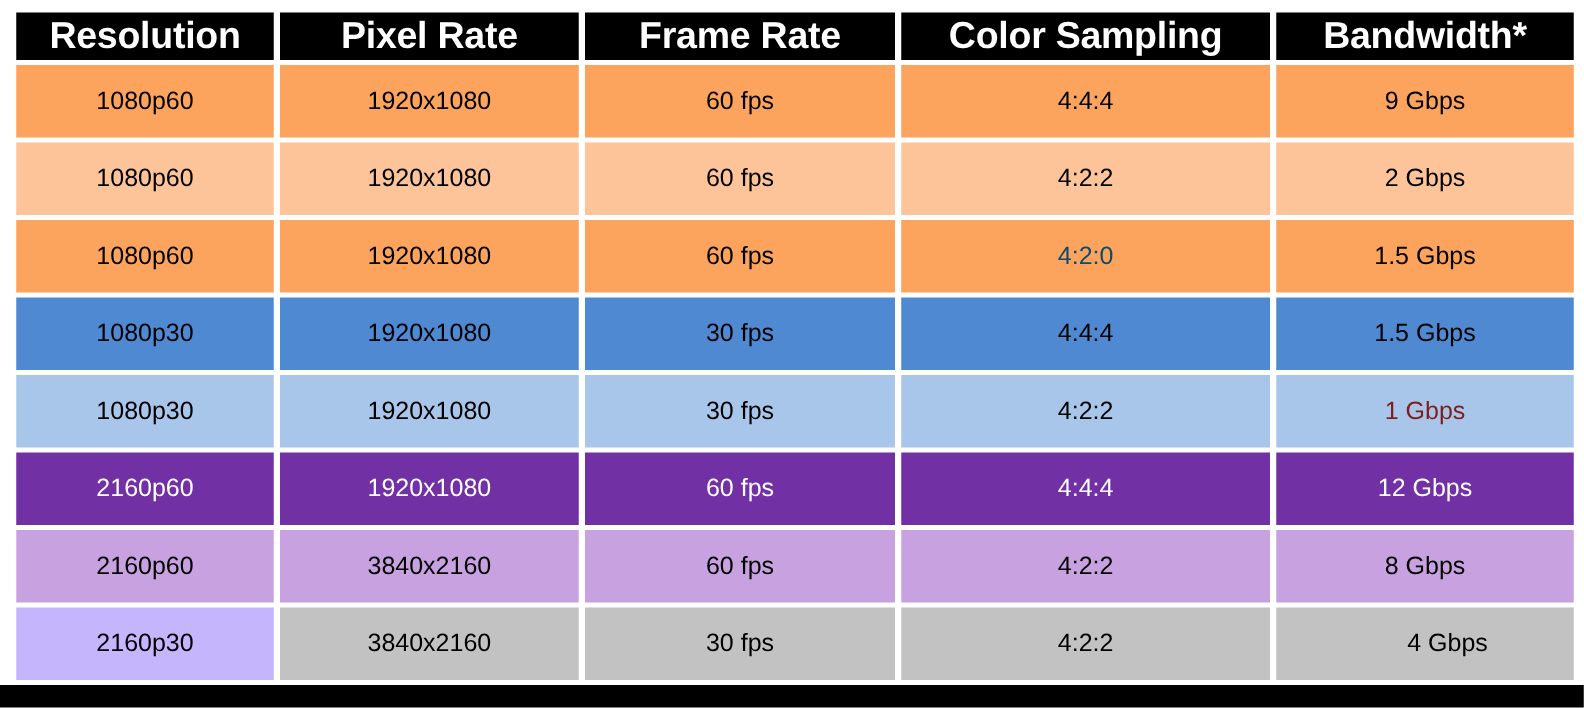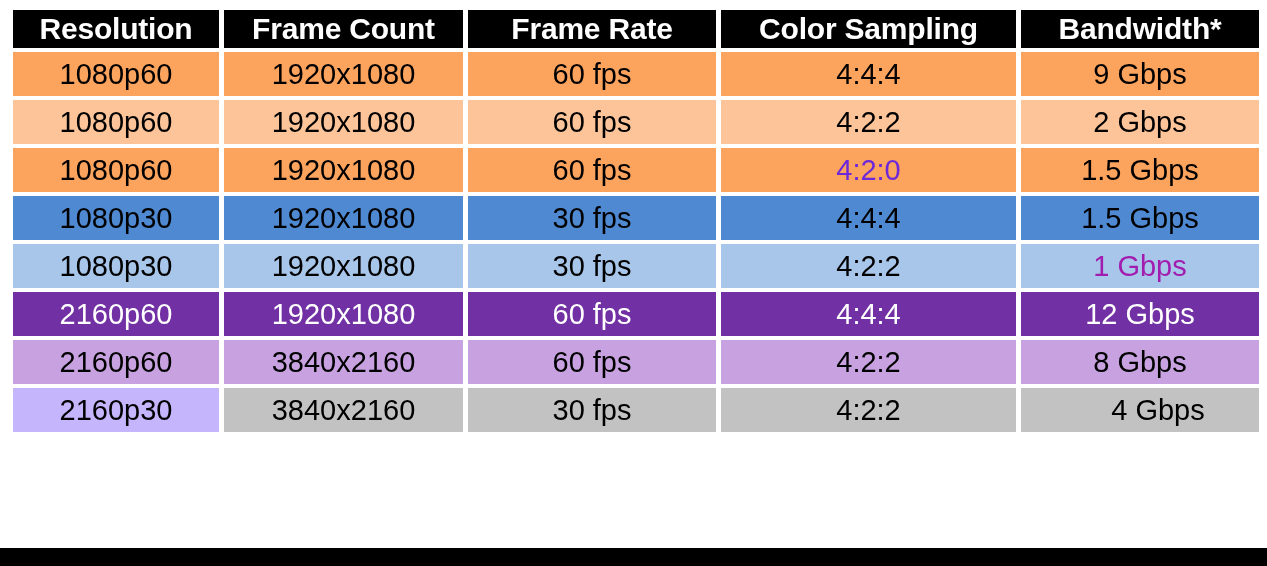--- a/index.html
+++ b/index.html
@@ -65,22 +65,22 @@
     background: #000000;
     color: #ffffff;
     font-weight: bold;
     font-size: 30px;
     height: 38px;
     letter-spacing: -0.2px;
   }
 
   
   tbody tr td {
-    height: 44px;
-    font-size: 29px;
+    height: 58px;
+    font-size: 20px;
     color: #000000;
     font-weight: normal;
   }
 
   
   col.c0 { width: 206px; }
   col.c1 { width: 239px; }
   col.c2 { width: 248px; }
   col.c3 { width: 295px; }
   col.c4 { width: 238px; }
@@ -104,21 +104,21 @@
       <colgroup>
         <col class="c0">
         <col class="c1">
         <col class="c2">
         <col class="c3">
         <col class="c4">
       </colgroup>
       <thead>
         <tr>
           <th>Resolution</th>
-          <th>Frame Count</th>
+          <th>Pixel Rate</th>
           <th>Frame Rate</th>
           <th>Color Sampling</th>
           <th>Bandwidth*</th>
         </tr>
       </thead>
       <tbody id="table-body">
           <tr class="row-orange-dark">
             <td style="background: rgb(252, 163, 94); color: rgb(0, 0, 0);">1080p60</td>
             <td style="background: rgb(252, 163, 94); color: rgb(0, 0, 0);">1920x1080</td>
             <td style="background: rgb(252, 163, 94); color: rgb(0, 0, 0);">60 fps</td>
@@ -129,36 +129,36 @@
             <td style="background: rgb(253, 196, 154); color: rgb(0, 0, 0);">1080p60</td>
             <td style="background: rgb(253, 196, 154); color: rgb(0, 0, 0);">1920x1080</td>
             <td style="background: rgb(253, 196, 154); color: rgb(0, 0, 0);">60 fps</td>
             <td style="background: rgb(253, 196, 154); color: rgb(0, 0, 0);">4:2:2</td>
             <td style="background: rgb(253, 196, 154); color: rgb(0, 0, 0);">2 Gbps</td>
           </tr>
           <tr class="row-orange-dark">
             <td style="background: rgb(252, 163, 94); color: rgb(0, 0, 0);">1080p60</td>
             <td style="background: rgb(252, 163, 94); color: rgb(0, 0, 0);">1920x1080</td>
             <td style="background: rgb(252, 163, 94); color: rgb(0, 0, 0);">60 fps</td>
-            <td style="background: rgb(252, 163, 94); color: #6d28d9; margin-left: 24px;">4:2:0</td>
+            <td style="background: rgb(252, 163, 94); color: #0c4a6e; margin-left: 24px;">4:2:0</td>
             <td style="background: rgb(252, 163, 94); color: rgb(0, 0, 0);">1.5 Gbps</td>
           </tr>
           <tr class="row-blue-dark">
             <td style="background: rgb(78, 137, 210); color: rgb(0, 0, 0);">1080p30</td>
             <td style="background: rgb(78, 137, 210); color: rgb(0, 0, 0);">1920x1080</td>
             <td style="background: rgb(78, 137, 210); color: rgb(0, 0, 0);">30 fps</td>
             <td style="background: rgb(78, 137, 210); color: rgb(0, 0, 0);">4:4:4</td>
             <td style="background: rgb(78, 137, 210); color: rgb(0, 0, 0);">1.5 Gbps</td>
           </tr>
           <tr class="row-blue-light">
             <td style="background: rgb(168, 198, 234); color: rgb(0, 0, 0);">1080p30</td>
             <td style="background: rgb(168, 198, 234); color: rgb(0, 0, 0);">1920x1080</td>
             <td style="background: rgb(168, 198, 234); color: rgb(0, 0, 0);">30 fps</td>
             <td style="background: rgb(168, 198, 234); color: rgb(0, 0, 0);">4:2:2</td>
-            <td style="background: rgb(168, 198, 234); color: #a21caf;">1 Gbps</td>
+            <td style="background: rgb(168, 198, 234); color: #7f1d1d;">1 Gbps</td>
           </tr>
           <tr class="row-purple-dark">
             <td style="background: rgb(113, 48, 163); color: rgb(255, 255, 255);">2160p60</td>
             <td style="background: rgb(113, 48, 163); color: rgb(255, 255, 255);">1920x1080</td>
             <td style="background: rgb(113, 48, 163); color: rgb(255, 255, 255);">60 fps</td>
             <td style="background: rgb(113, 48, 163); color: rgb(255, 255, 255);">4:4:4</td>
             <td style="background: rgb(113, 48, 163); color: rgb(255, 255, 255);">12 Gbps</td>
           </tr>
           <tr class="row-purple-light">
             <td style="background: rgb(200, 162, 224); color: rgb(0, 0, 0);">2160p60</td>

